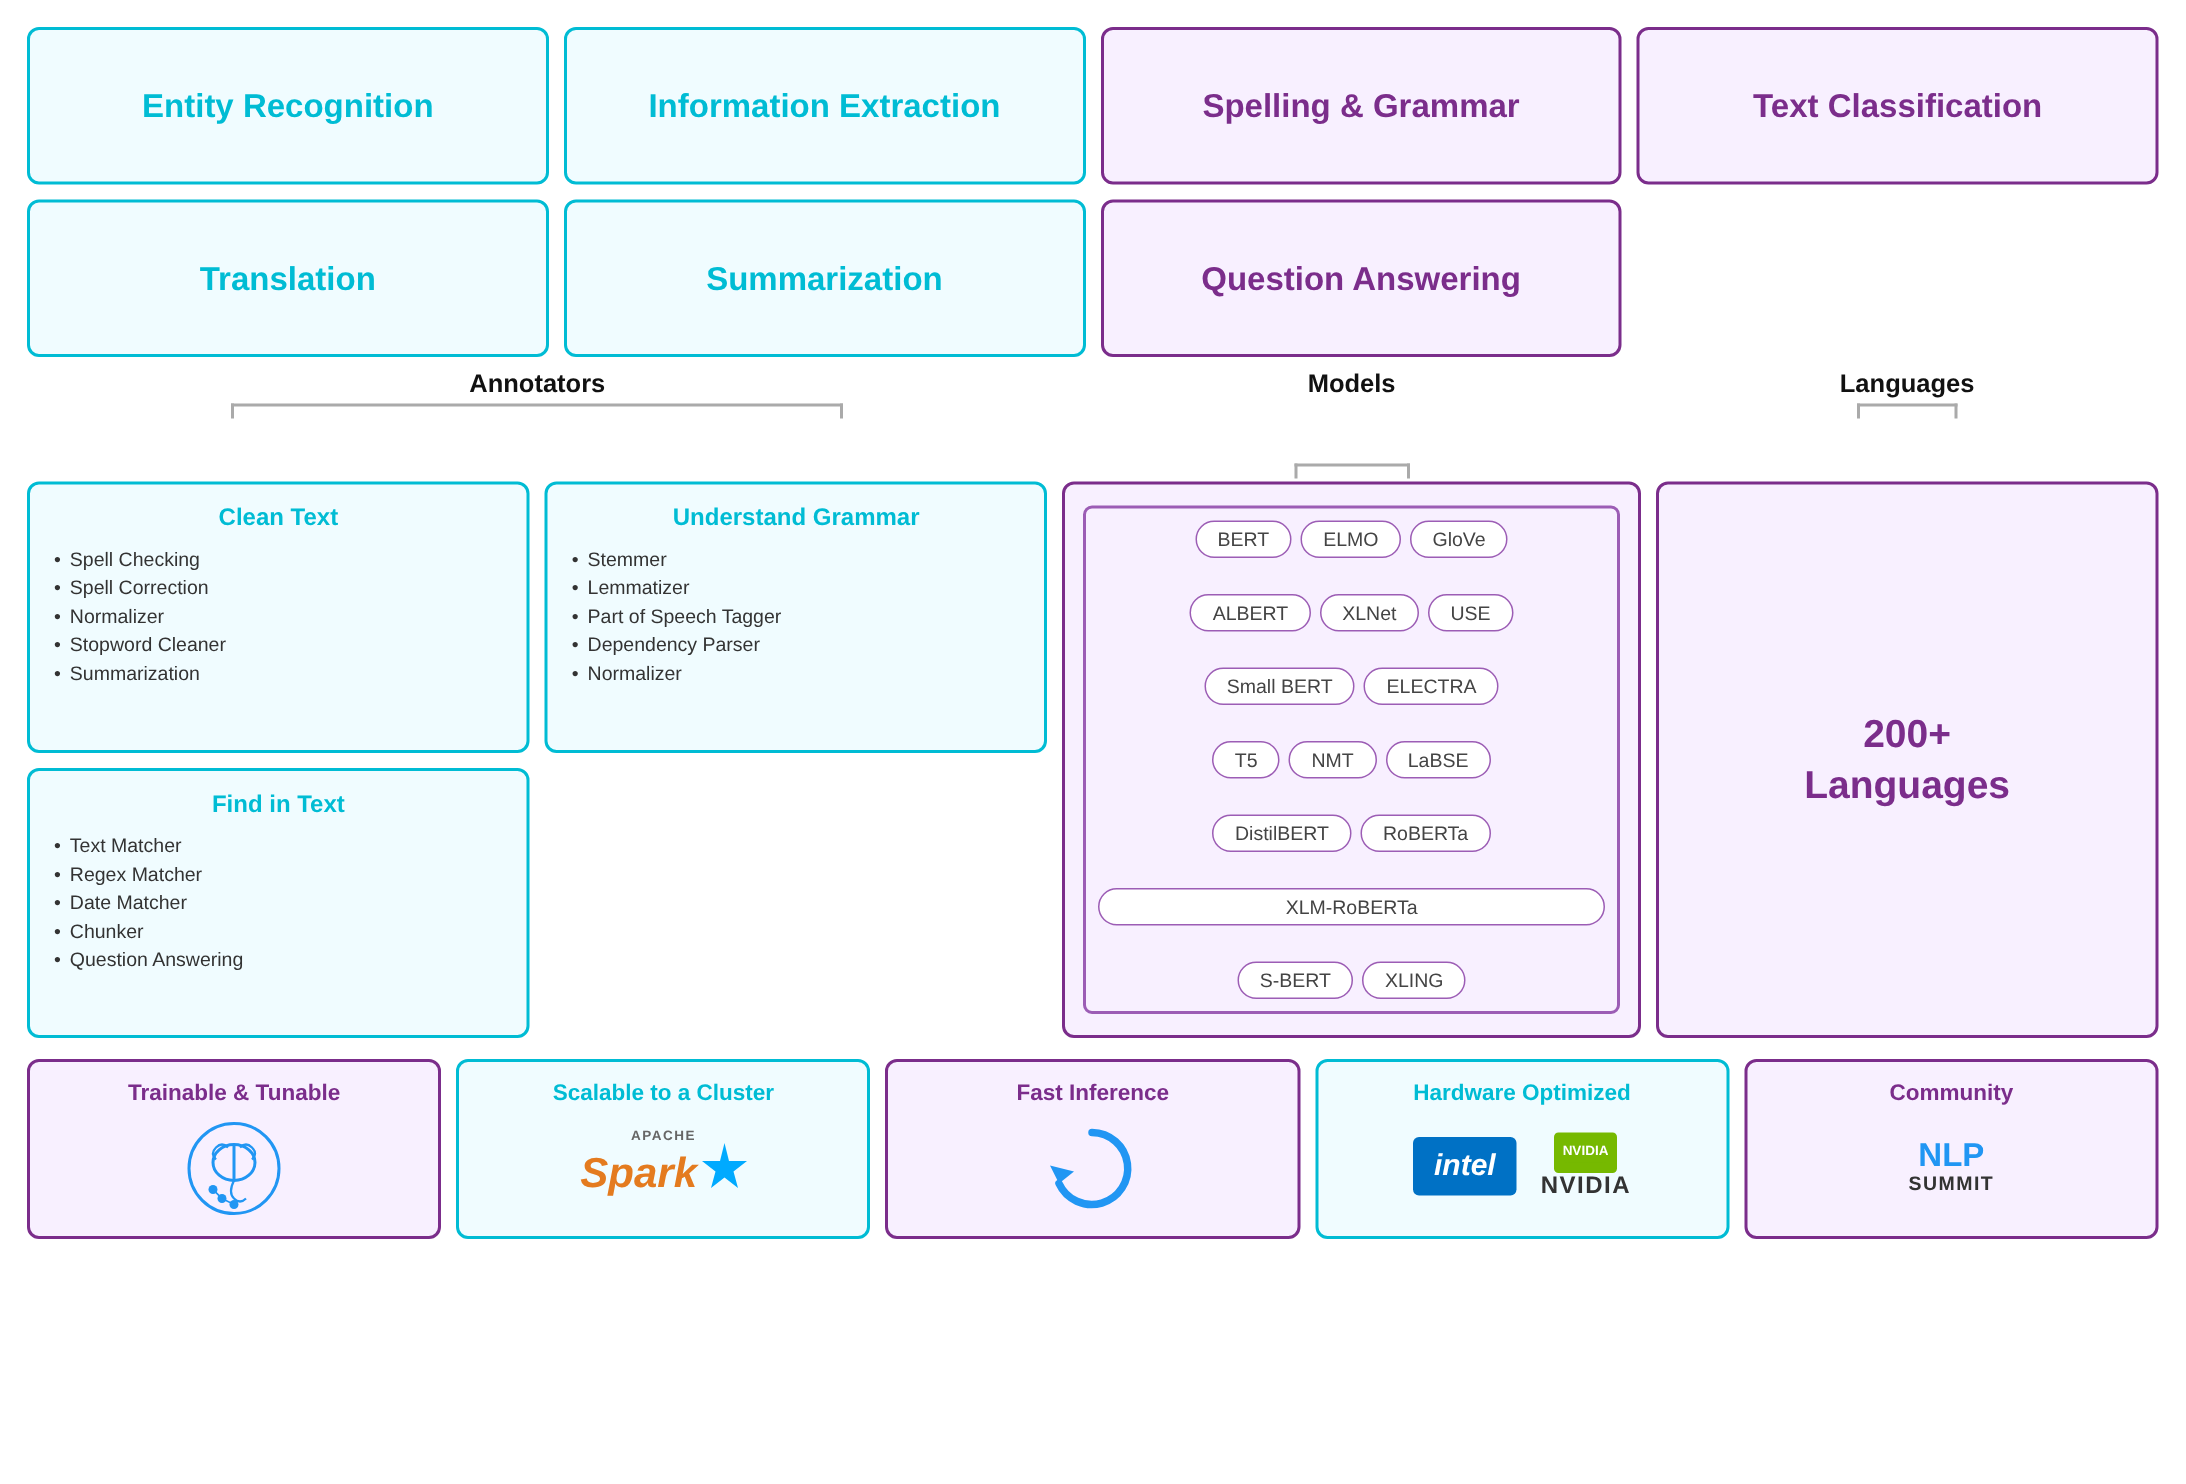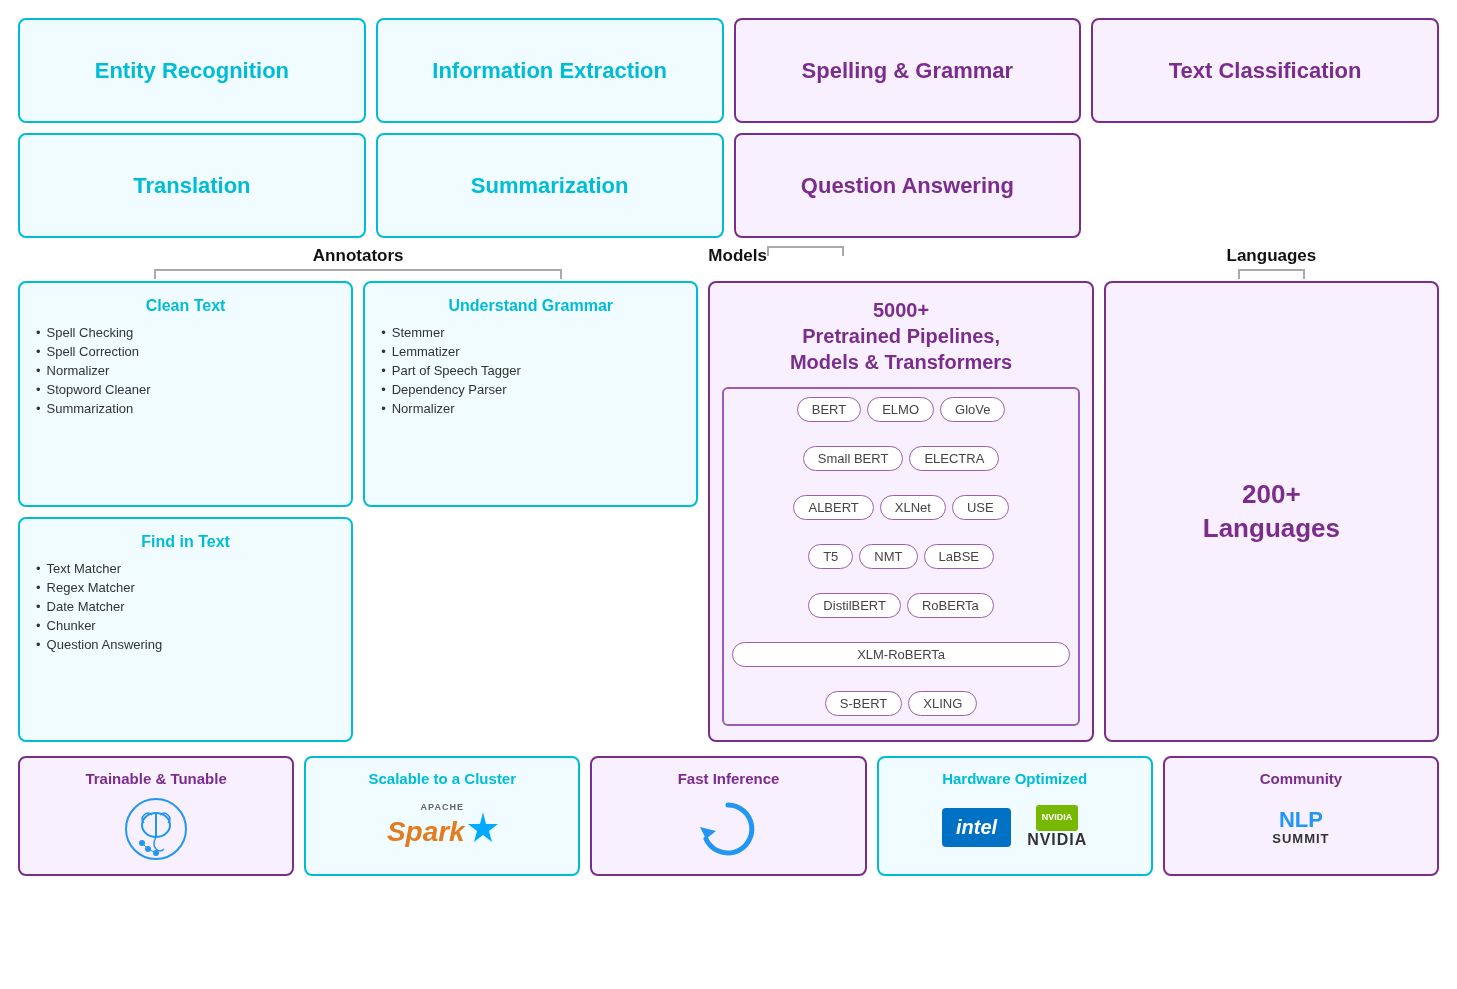--- a/index.html
+++ b/index.html
@@ -320,21 +320,21 @@
     <div class="task-card card-purple">
       <span>Question Answering</span>
     </div>
   </div>
 
   <div style="display:grid; grid-template-columns: 1fr 1fr 1.15fr 1fr; gap:10px; margin-bottom:2px;">
     <div style="grid-column:1/3; display:flex; flex-direction:column; align-items:center;">
       <div class="section-header-text">Annotators</div>
       <div style="width:60%; border-top:2px solid #aaa; border-left:2px solid #aaa; border-right:2px solid #aaa; height:10px;"></div>
     </div>
-    <div style="display:flex; flex-direction:row; ">
+    <div style="display:flex; flex-direction:column; align-items:center;gap:40px;">
       <div class="section-header-text">Models</div>
       <div style="width:20%; border-top:2px solid #aaa; border-left:2px solid #aaa; border-right:2px solid #aaa; height:10px;"></div>
     </div>
     <div style="display:flex; flex-direction:column; align-items:center;">
       <div class="section-header-text">Languages</div>
       <div style="width:20%; border-top:2px solid #aaa; border-left:2px solid #aaa; border-right:2px solid #aaa; height:10px;"></div>
     </div>
   </div>
 
   <div class="middle-section">
@@ -370,37 +370,34 @@
           <li>Text Matcher</li>
           <li>Regex Matcher</li>
           <li>Date Matcher</li>
           <li>Chunker</li>
           <li>Question Answering</li>
         </ul>
       </div>
     </div>
 
     <div class="models-col">
-      <div class="models-title">
-        5000+<br>Pretrained Pipelines,<br>Models &amp; Transformers
-      </div>
       <div class="models-grid">
         <div class="model-row">
           <span class="model-tag">BERT</span>
           <span class="model-tag">ELMO</span>
           <span class="model-tag">GloVe</span>
         </div>
         <div class="model-row">
-          <span class="model-tag">Small BERT</span>
-          <span class="model-tag">ELECTRA</span>
-        </div>
-        <div class="model-row">
           <span class="model-tag">ALBERT</span>
           <span class="model-tag">XLNet</span>
           <span class="model-tag">USE</span>
+        </div>
+        <div class="model-row">
+          <span class="model-tag">Small BERT</span>
+          <span class="model-tag">ELECTRA</span>
         </div>
         <div class="model-row">
           <span class="model-tag">T5</span>
           <span class="model-tag">NMT</span>
           <span class="model-tag">LaBSE</span>
         </div>
         <div class="model-row">
           <span class="model-tag">DistilBERT</span>
           <span class="model-tag">RoBERTa</span>
         </div>

